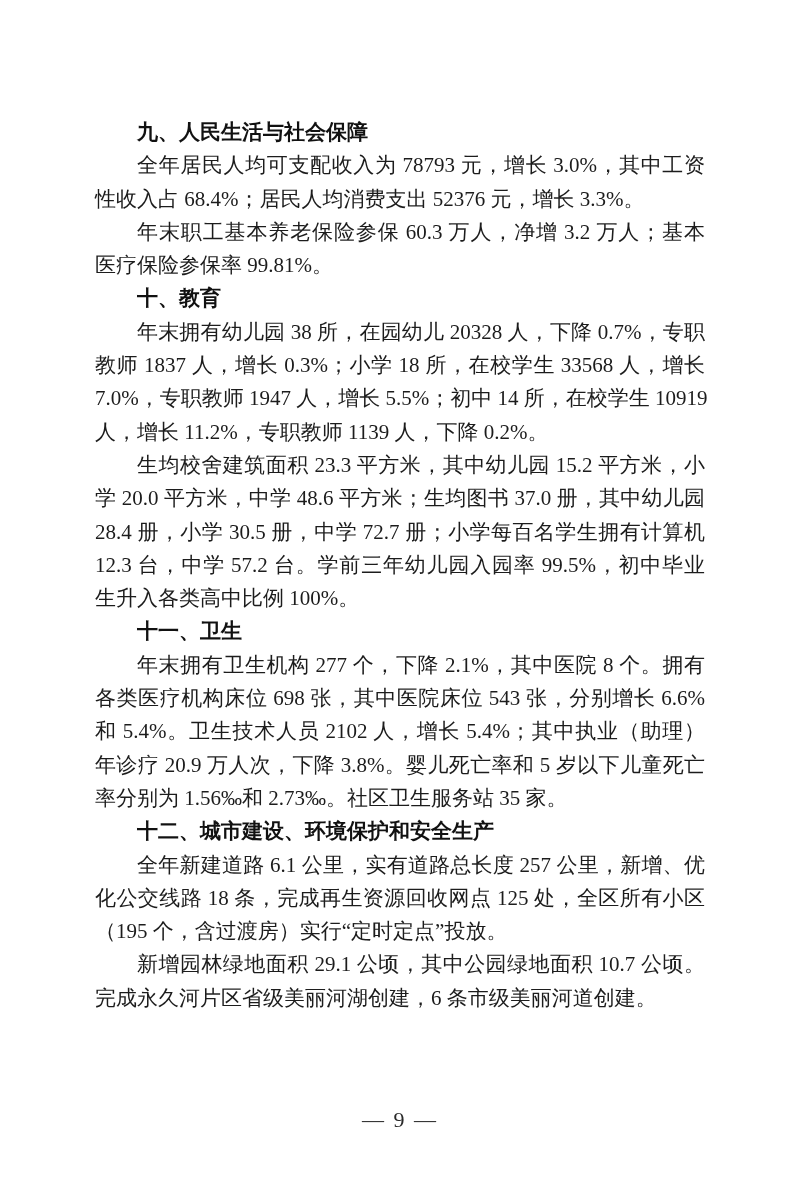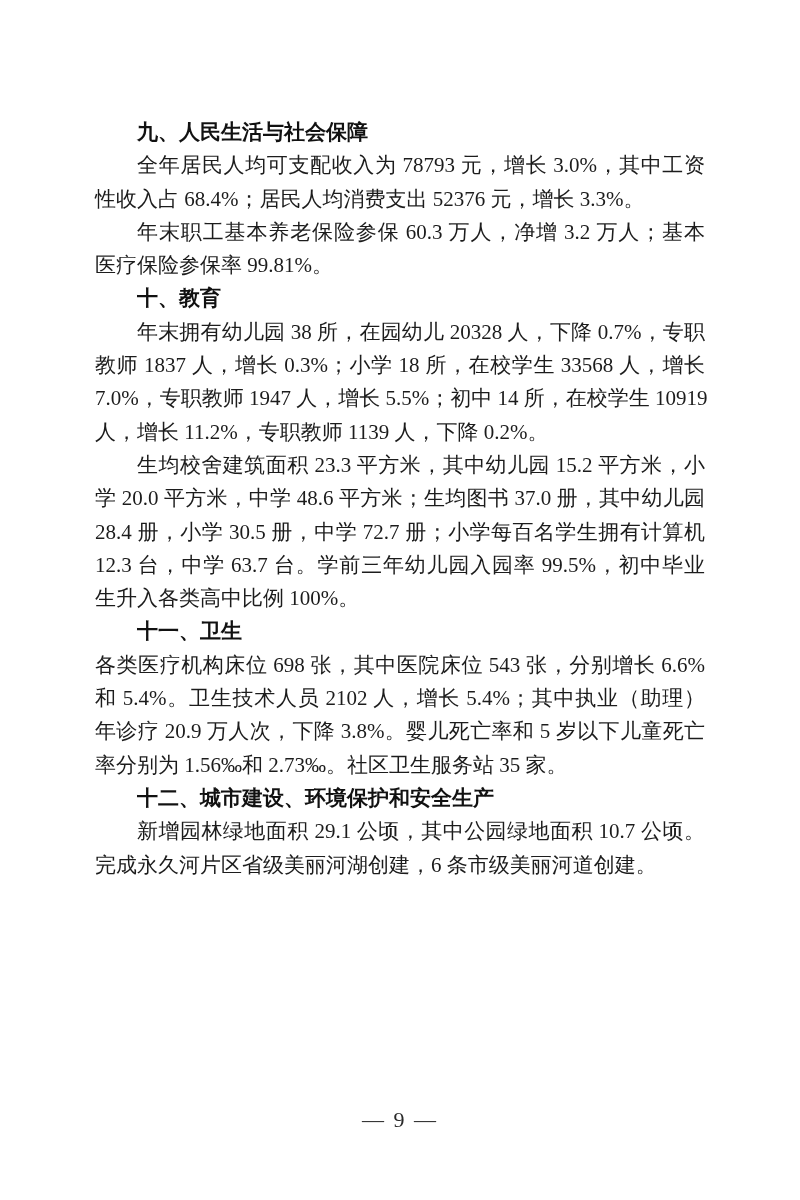--- a/index.html
+++ b/index.html
@@ -84,33 +84,39 @@
     <div>
       <div class="line indent">年末拥有幼儿园 38 所，在园幼儿 20328 人，下降 0.7%，专职</div>
       <div class="line">教师 1837 人，增长 0.3%；小学 18 所，在校学生 33568 人，增长</div>
       <div class="line">7.0%，专职教师 1947 人，增长 5.5%；初中 14 所，在校学生 10919</div>
       <div class="line last">人，增长 11.2%，专职教师 1139 人，下降 0.2%。</div>
     </div>
     <div>
       <div class="line indent">生均校舍建筑面积 23.3 平方米，其中幼儿园 15.2 平方米，小</div>
       <div class="line">学 20.0 平方米，中学 48.6 平方米；生均图书 37.0 册，其中幼儿园</div>
       <div class="line">28.4 册，小学 30.5 册，中学 72.7 册；小学每百名学生拥有计算机</div>
-      <div class="line">12.3 台，中学 63.7 台。学前三年幼儿园入园率 99.5%，初中毕业</div>
+      <div class="line">12.3 台，中学 57.2 台。学前三年幼儿园入园率 99.5%，初中毕业</div>
       <div class="line last">生升入各类高中比例 100%。</div>
     </div>
 
     <div class="line indent heading">十一、卫生</div>
     <div>
+      <div class="line indent">年末拥有卫生机构 277 个，下降 2.1%，其中医院 8 个。拥有</div>
       <div class="line">各类医疗机构床位 698 张，其中医院床位 543 张，分别增长 6.6%</div>
       <div class="line">和 5.4%。卫生技术人员 2102 人，增长 5.4%；其中执业（助理）</div>
       <div class="line">年诊疗 20.9 万人次，下降 3.8%。婴儿死亡率和 5 岁以下儿童死亡</div>
       <div class="line last">率分别为 1.56‰和 2.73‰。社区卫生服务站 35 家。</div>
     </div>
 
     <div class="line indent heading">十二、城市建设、环境保护和安全生产</div>
+    <div>
+      <div class="line indent">全年新建道路 6.1 公里，实有道路总长度 257 公里，新增、优</div>
+      <div class="line">化公交线路 18 条，完成再生资源回收网点 125 处，全区所有小区</div>
+      <div class="line last">（195 个，含过渡房）实行“定时定点”投放。</div>
+    </div>
     <div>
       <div class="line indent">新增园林绿地面积 29.1 公顷，其中公园绿地面积 10.7 公顷。</div>
       <div class="line last">完成永久河片区省级美丽河湖创建，6 条市级美丽河道创建。</div>
     </div>
 
   </div>
 
   <div class="page-number">— 9 —</div>
 </div>
 

